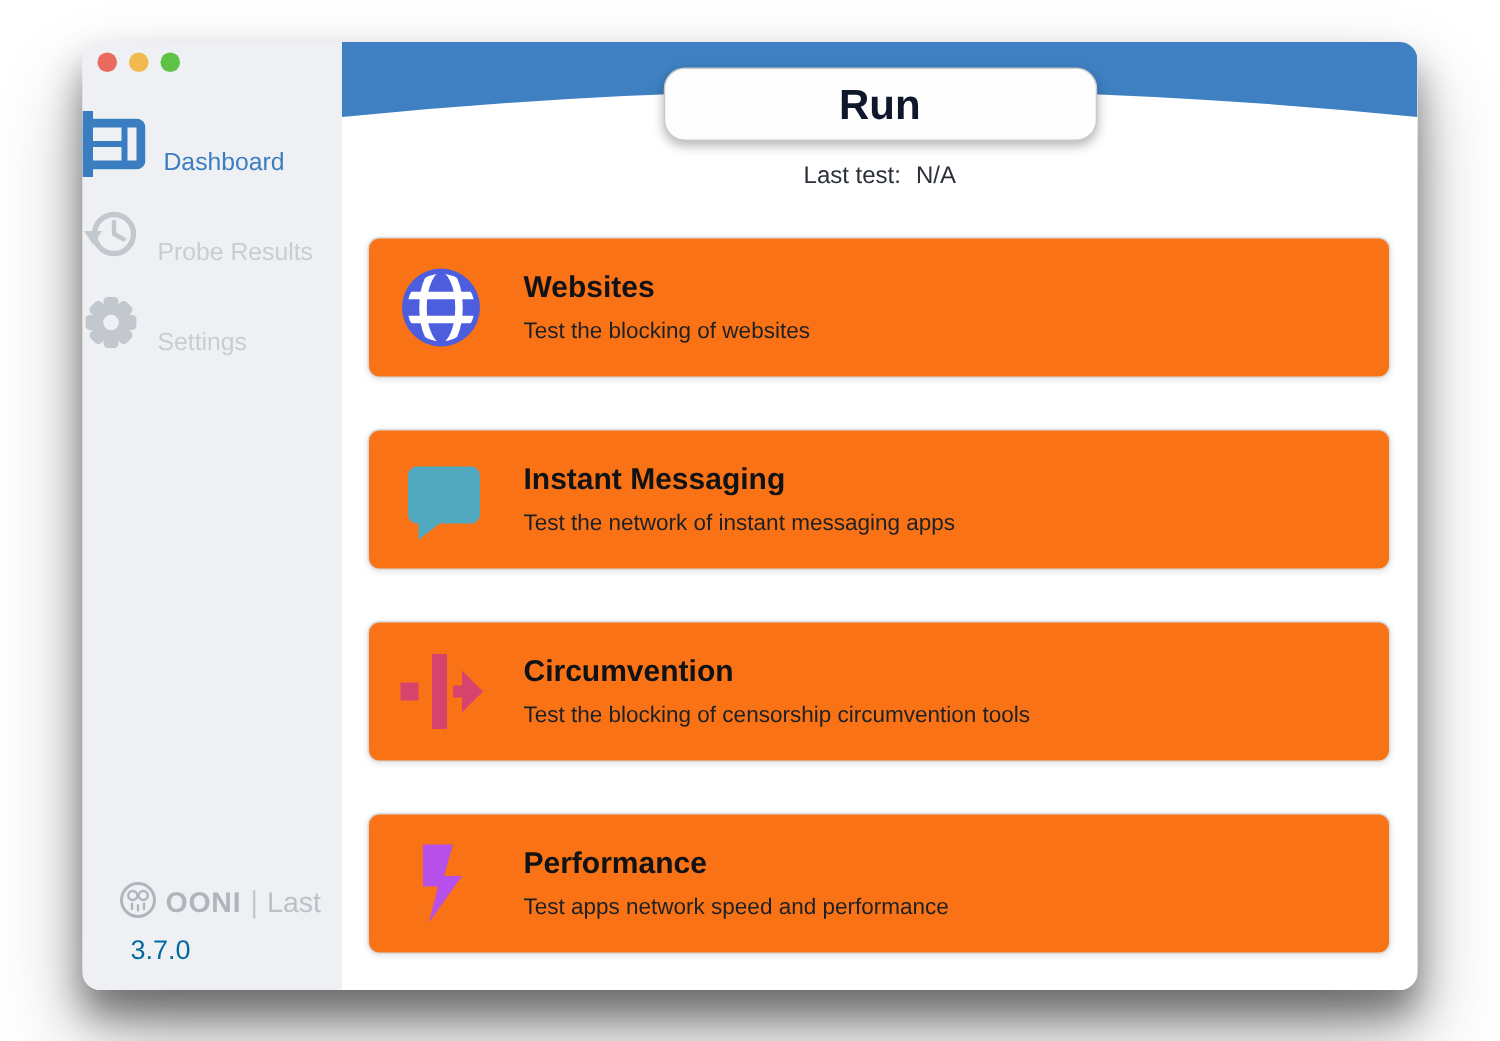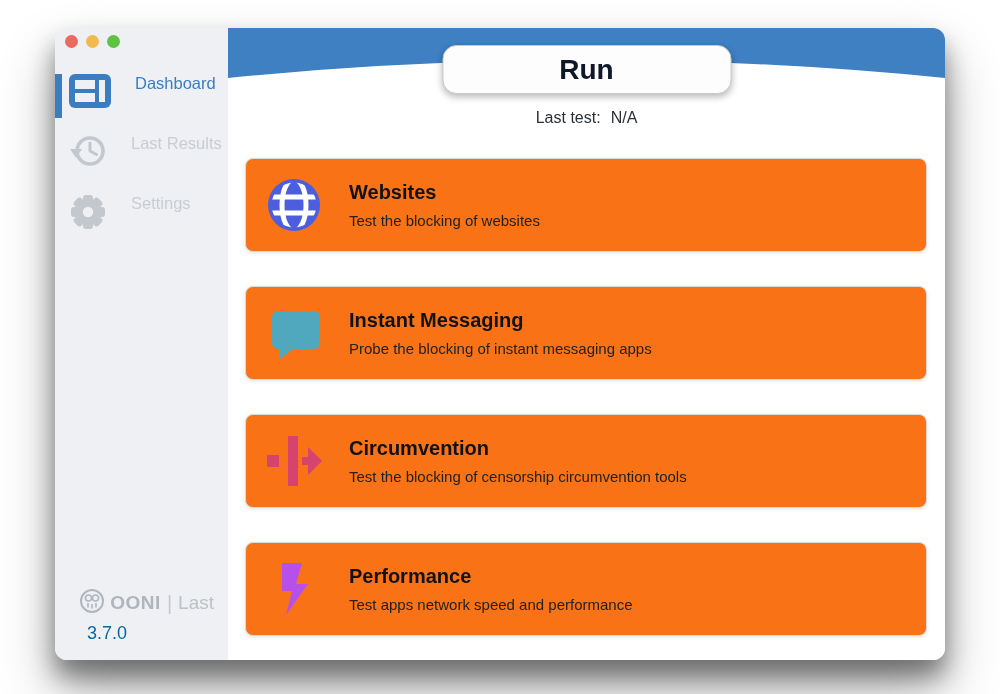--- a/index.html
+++ b/index.html
@@ -11,22 +11,22 @@
   .window{
     position:absolute;left:55px;top:28px;width:890px;height:632px;
     background:#ffffff;border-radius:12px;overflow:hidden;display:flex;
     box-shadow:0 16px 24px rgba(0,0,0,0.42), 0 30px 55px rgba(0,0,0,0.30);
   }
   
   .sidebar{width:173px;flex:none;background:#eef0f3;position:relative;}
   .traffic{position:absolute;top:7px;left:10px;display:flex;gap:8px;}
   .traffic .dot{width:13px;height:13px;border-radius:50%;}
   .nav{position:absolute;top:46px;left:0;right:0;}
-  .nav-item{height:44px;margin-bottom:16px;display:flex;align-items:flex-start;
-    gap:24px;padding-left:14px;position:relative;cursor:pointer;}
+  .nav-item{height:44px;margin-bottom:16px;display:flex;align-items:flex-end;
+    gap:12px;position:relative;cursor:pointer;}
   .nav-item .active-bar{position:absolute;left:0;top:0;bottom:0;width:7px;background:#3a7dc0;}
   .nav-item .label{font-size:16.5px;}
   .nav-item.active .label{color:#3a7ec1;}
   .nav-item.inactive .label{color:#c9cdd3;}
   .logo-area{position:absolute;bottom:16px;left:0;right:14px;text-align:left;padding-left:32px;}
   .logo-row{display:flex;align-items:center;justify-content:flex-end;gap:5px;}
   .brand{font-weight:bold;font-size:19px;letter-spacing:0.5px;color:#afb5bc;}
   .brand-divider{font-size:20px;font-weight:200;color:#c3c8ce;margin:0 1px;}
   .product{font-size:19px;color:#bcc1c8;}
   .version{font-size:18px;color:#0369a1;margin-top:5px;}
@@ -86,21 +86,21 @@
       </div>
 
       <div class="nav-item inactive">
         <span>
           <svg width="38" height="34" viewBox="0 0 38 34">
             <circle cx="21" cy="17" r="13" fill="none" stroke="#c3c8cf" stroke-width="3.6"></circle>
             <polygon points="1,15 13,15 7,24" fill="#c3c8cf"></polygon>
             <path d="M21 9 V17 L27.5 20.5" fill="none" stroke="#c3c8cf" stroke-width="3" stroke-linecap="round" stroke-linejoin="round"></path>
           </svg>
         </span>
-        <span class="label">Last Results</span>
+        <span class="label">Probe Results</span>
       </div>
 
       <div class="nav-item inactive">
         <span>
           <svg width="38" height="36" viewBox="0 0 38 36">
             <g fill="#c3c8cf">
               <rect x="14" y="1" width="10" height="34" rx="3"></rect>
               <rect x="14" y="1" width="10" height="34" rx="3" transform="rotate(45 19 18)"></rect>
               <rect x="14" y="1" width="10" height="34" rx="3" transform="rotate(90 19 18)"></rect>
               <rect x="14" y="1" width="10" height="34" rx="3" transform="rotate(135 19 18)"></rect>
@@ -172,21 +172,21 @@
       </div>
 
       <div class="card">
         <span class="card-icon">
           <svg width="56" height="56" viewBox="0 0 56 56">
             <path d="M12 6 H48 C51.3 6 54 8.7 54 12 V38 C54 41.3 51.3 44 48 44 H27 L13 55 L13 44 H12 C8.7 44 6 41.3 6 38 V12 C6 8.7 8.7 6 12 6 Z" fill="#4fa8bd"></path>
           </svg>
         </span>
         <div class="card-text">
           <div class="card-title">Instant Messaging</div>
-          <div class="card-desc">Probe the blocking of instant messaging apps</div>
+          <div class="card-desc">Test the network of instant messaging apps</div>
         </div>
       </div>
 
       <div class="card">
         <span class="card-icon">
           <svg width="56" height="56" viewBox="0 0 56 56">
             <g fill="#d6446e">
               <rect x="1" y="22" width="12" height="12"></rect>
               <rect x="22" y="3" width="10" height="50"></rect>
               <rect x="36" y="24" width="9" height="8"></rect>

